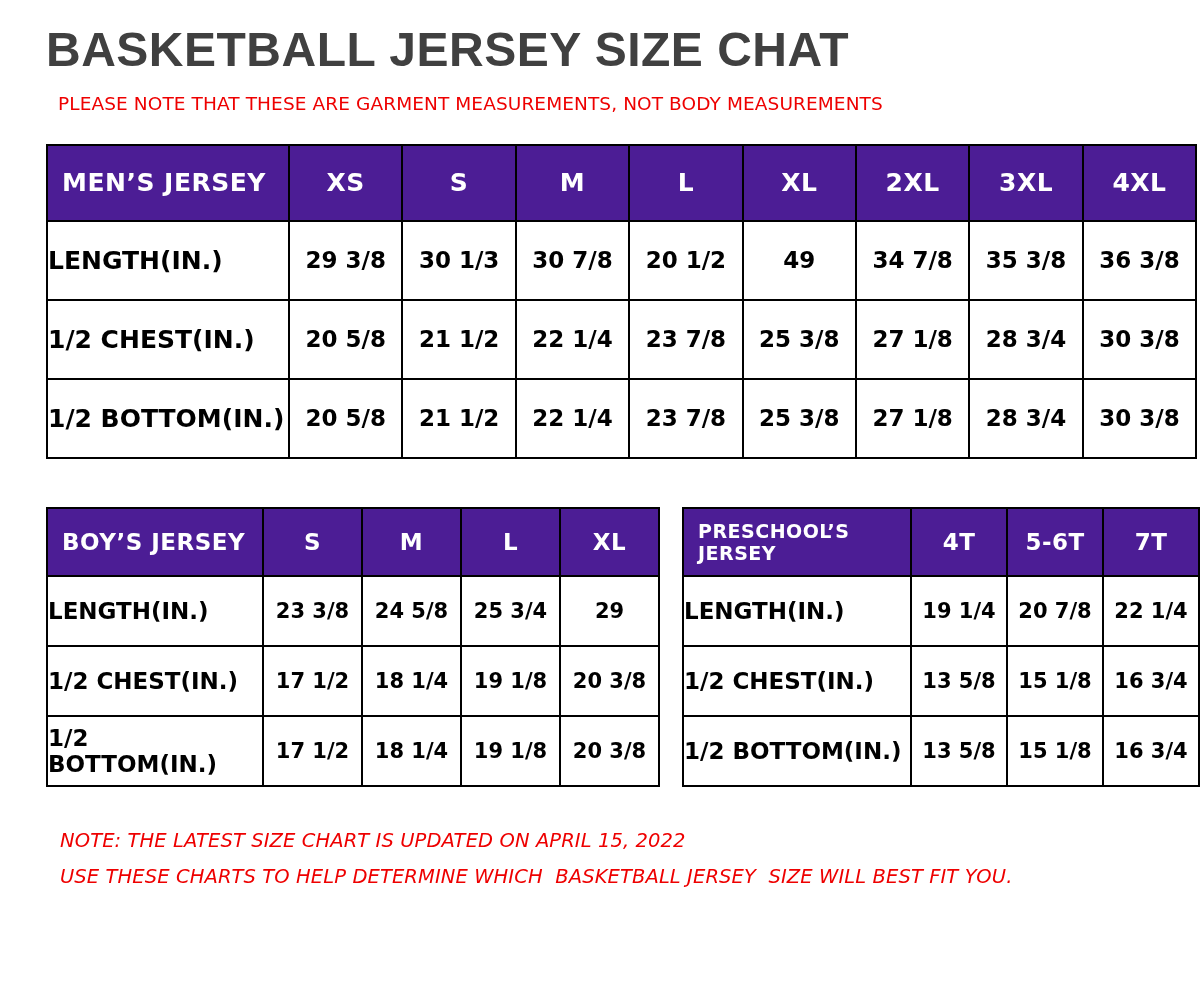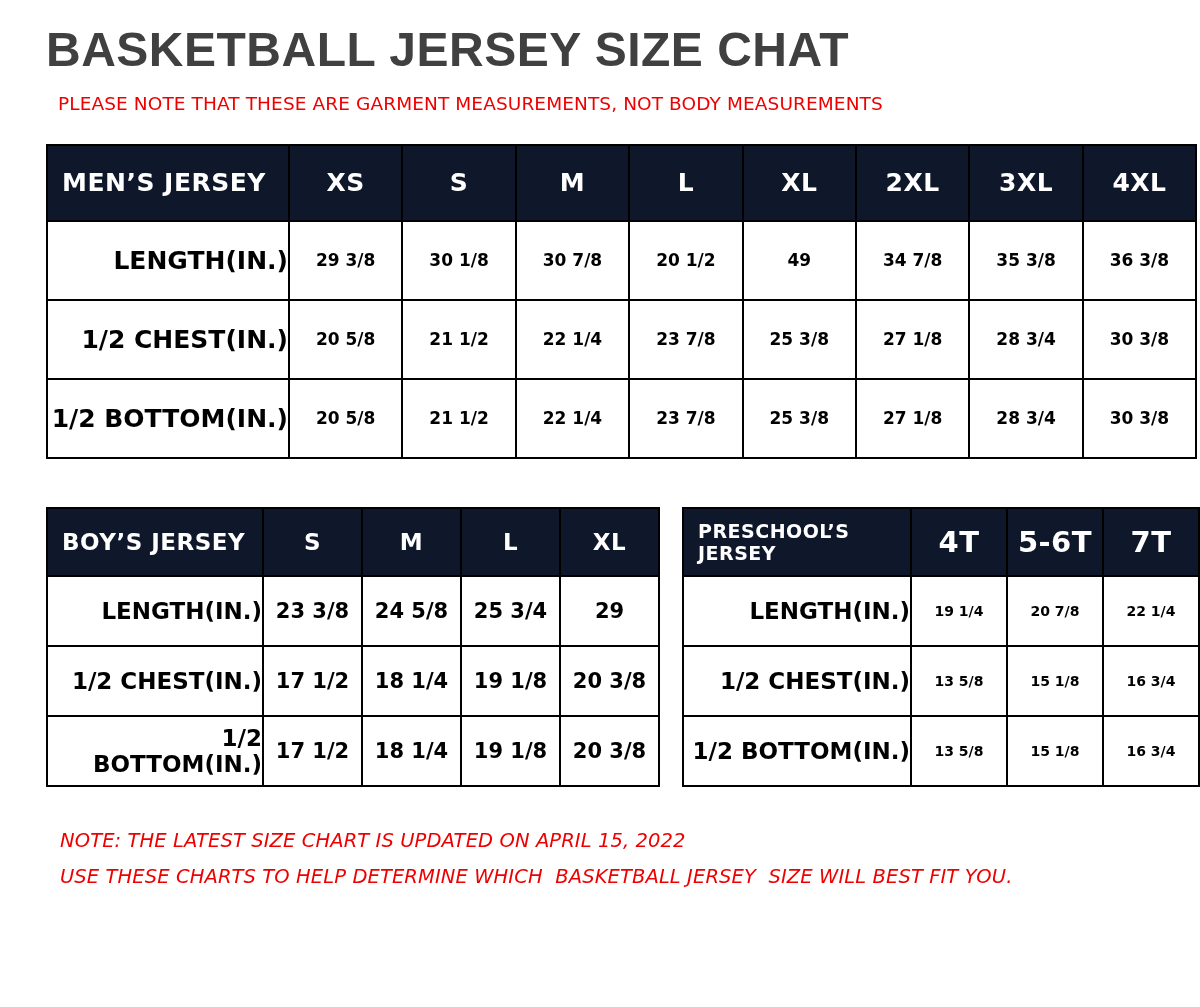--- a/index.html
+++ b/index.html
@@ -48,38 +48,38 @@
   table.size-table td, table.size-table th {
     border: 2px solid #000;
     text-align: center;
     vertical-align: middle;
     font-weight: bold;
     font-family: "DejaVu Sans", sans-serif;
     color: #000;
     padding: 0;
   }
   table.size-table thead th {
-    background: #0f172a;
+    background: #4c1d95;
     color: #ffffff;
     height: 74px;
     font-size: 25px;
     letter-spacing: 0.5px;
   }
   table.size-table thead th.rowhead {
     text-align: left;
     padding-left: 14px;
     font-size: 25px;
   }
   table.size-table tbody td {
     height: 77px;
-    font-size: 17px;
+    font-size: 23px;
   }
   table.size-table tbody td.rowlabel {
     font-size: 25px;
-    text-align: right;
+    text-align: left;
   }
 
   
   #mens-table {
     margin: 26px 0 0 22px;
     width: 1150px;
   }
   #mens-table col.c0 { width: 242px; }
   #mens-table col.c { width: 113.4px; }
 
@@ -99,23 +99,23 @@
 
   #preschool-table thead th.rowhead {
     font-size: 19px;
     letter-spacing: 0.5px;
   }
   #boys-table tbody td.rowlabel,
   #preschool-table tbody td.rowlabel {
     font-size: 23px;
   }
   #boys-table tbody td { font-size: 21px; height: 68px; }
-  #preschool-table tbody td { font-size: 14px; height: 68px; }
+  #preschool-table tbody td { font-size: 21px; height: 68px; }
   #boys-table thead th { height: 66px; font-size: 23px; }
-  #preschool-table thead th { height: 66px; font-size: 29px; }
+  #preschool-table thead th { height: 66px; font-size: 23px; }
 
   .note-bottom {
     color: #ee0000;
     font-size: 19.5px;
     line-height: 1.85;
     margin: 36px 0 0 36px;
     font-family: "DejaVu Sans", sans-serif;
     letter-spacing: 0.1px;
   }
   .note-bottom div { white-space: pre; font-style: italic; }
@@ -151,21 +151,21 @@
         <th>XL</th>
         <th>2XL</th>
         <th>3XL</th>
         <th>4XL</th>
       </tr>
     </thead>
     <tbody>
       <tr>
         <td class="rowlabel">LENGTH(IN.)</td>
         <td>29  3/8</td>
-        <td>30  1/8</td>
+        <td>30  1/3</td>
         <td>30  7/8</td>
         <td>20  1/2</td>
         <td>49</td>
         <td>34  7/8</td>
         <td>35  3/8</td>
         <td>36  3/8</td>
       </tr>
       <tr>
         <td class="rowlabel">1/2  CHEST(IN.)</td>
         <td>20  5/8</td>

